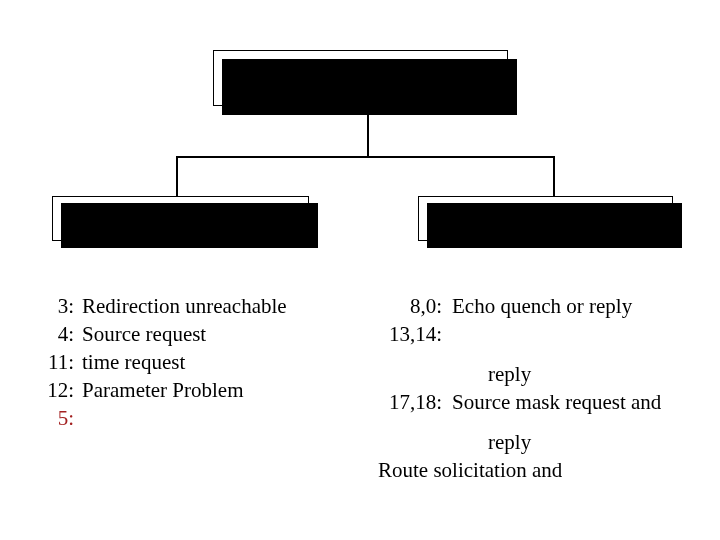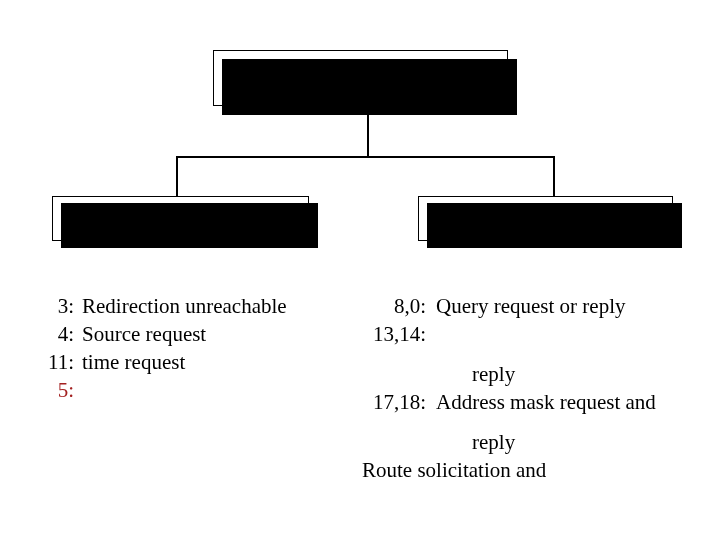--- a/index.html
+++ b/index.html
@@ -119,21 +119,21 @@
     font-size: 21px;
     line-height: 28px;
     z-index: 2;
   }
   #list-error {
     left: 18px;
     top: 292px;
     width: 330px;
   }
   #list-query {
-    left: 352px;
+    left: 368px;
     top: 292px;
     width: 350px;
   }
   .row {
     display: flex;
     align-items: baseline;
     white-space: nowrap;
   }
   .row .code {
     text-align: right;
@@ -186,41 +186,45 @@
     </div>
     <div class="row">
       <span class="code">4:</span>
       <span class="desc">Source request</span>
     </div>
     <div class="row">
       <span class="code">11:</span>
       <span class="desc">time request</span>
     </div>
     <div class="row">
+      <span class="code">12:</span>
+      <span class="desc">Parameter Problem</span>
+    </div>
+    <div class="row">
       <span class="code red">5:</span>
     </div>
   </div>
 
   <div class="list" id="list-query">
     <div class="row">
       <span class="code">8,0:</span>
-      <span class="desc">Query request or reply</span>
+      <span class="desc">Echo quench or reply</span>
     </div>
 
     <div class="row">
       <span class="code">13,14:</span>
     </div>
     <div class="row cont">
       <span class="code"></span>
       <span class="desc">reply</span>
     </div>
 
     <div class="row">
       <span class="code">17,18:</span>
-      <span class="desc">Address mask request and</span>
+      <span class="desc">Source mask request and</span>
     </div>
     <div class="row cont">
       <span class="code"></span>
       <span class="desc">reply</span>
     </div>
 
     <div class="row">
       <span class="desc">Route solicitation and</span>
     </div>
   </div>

